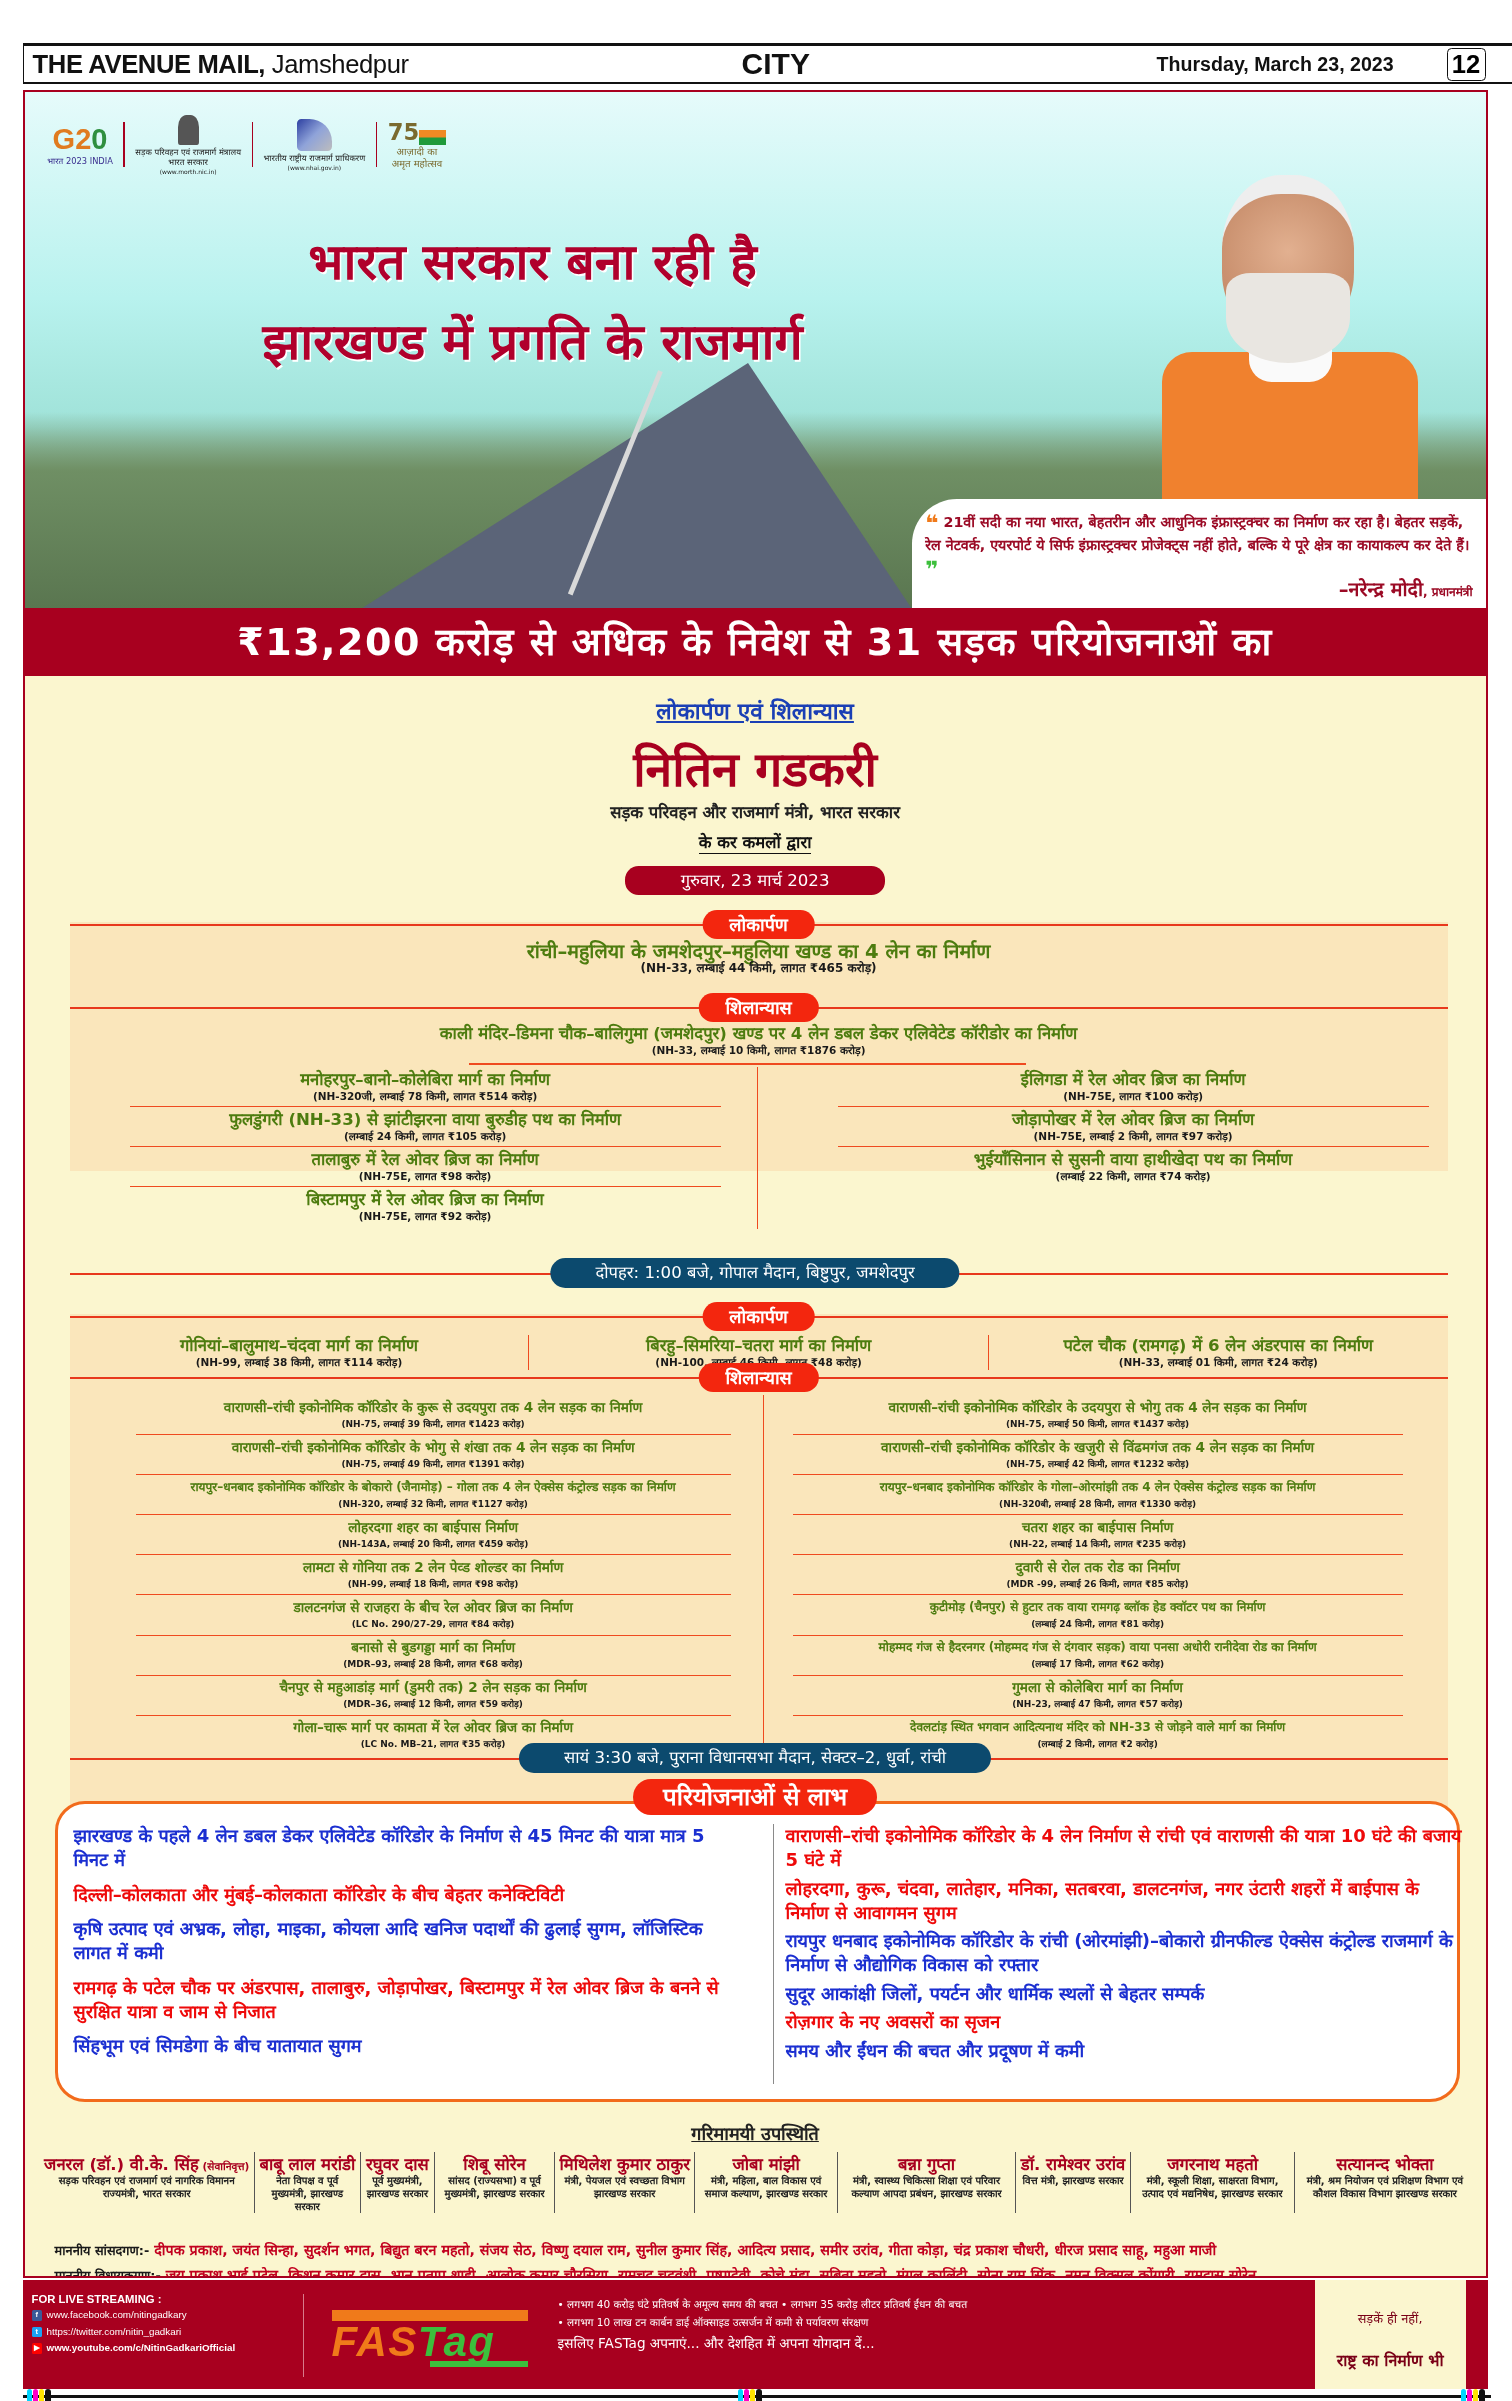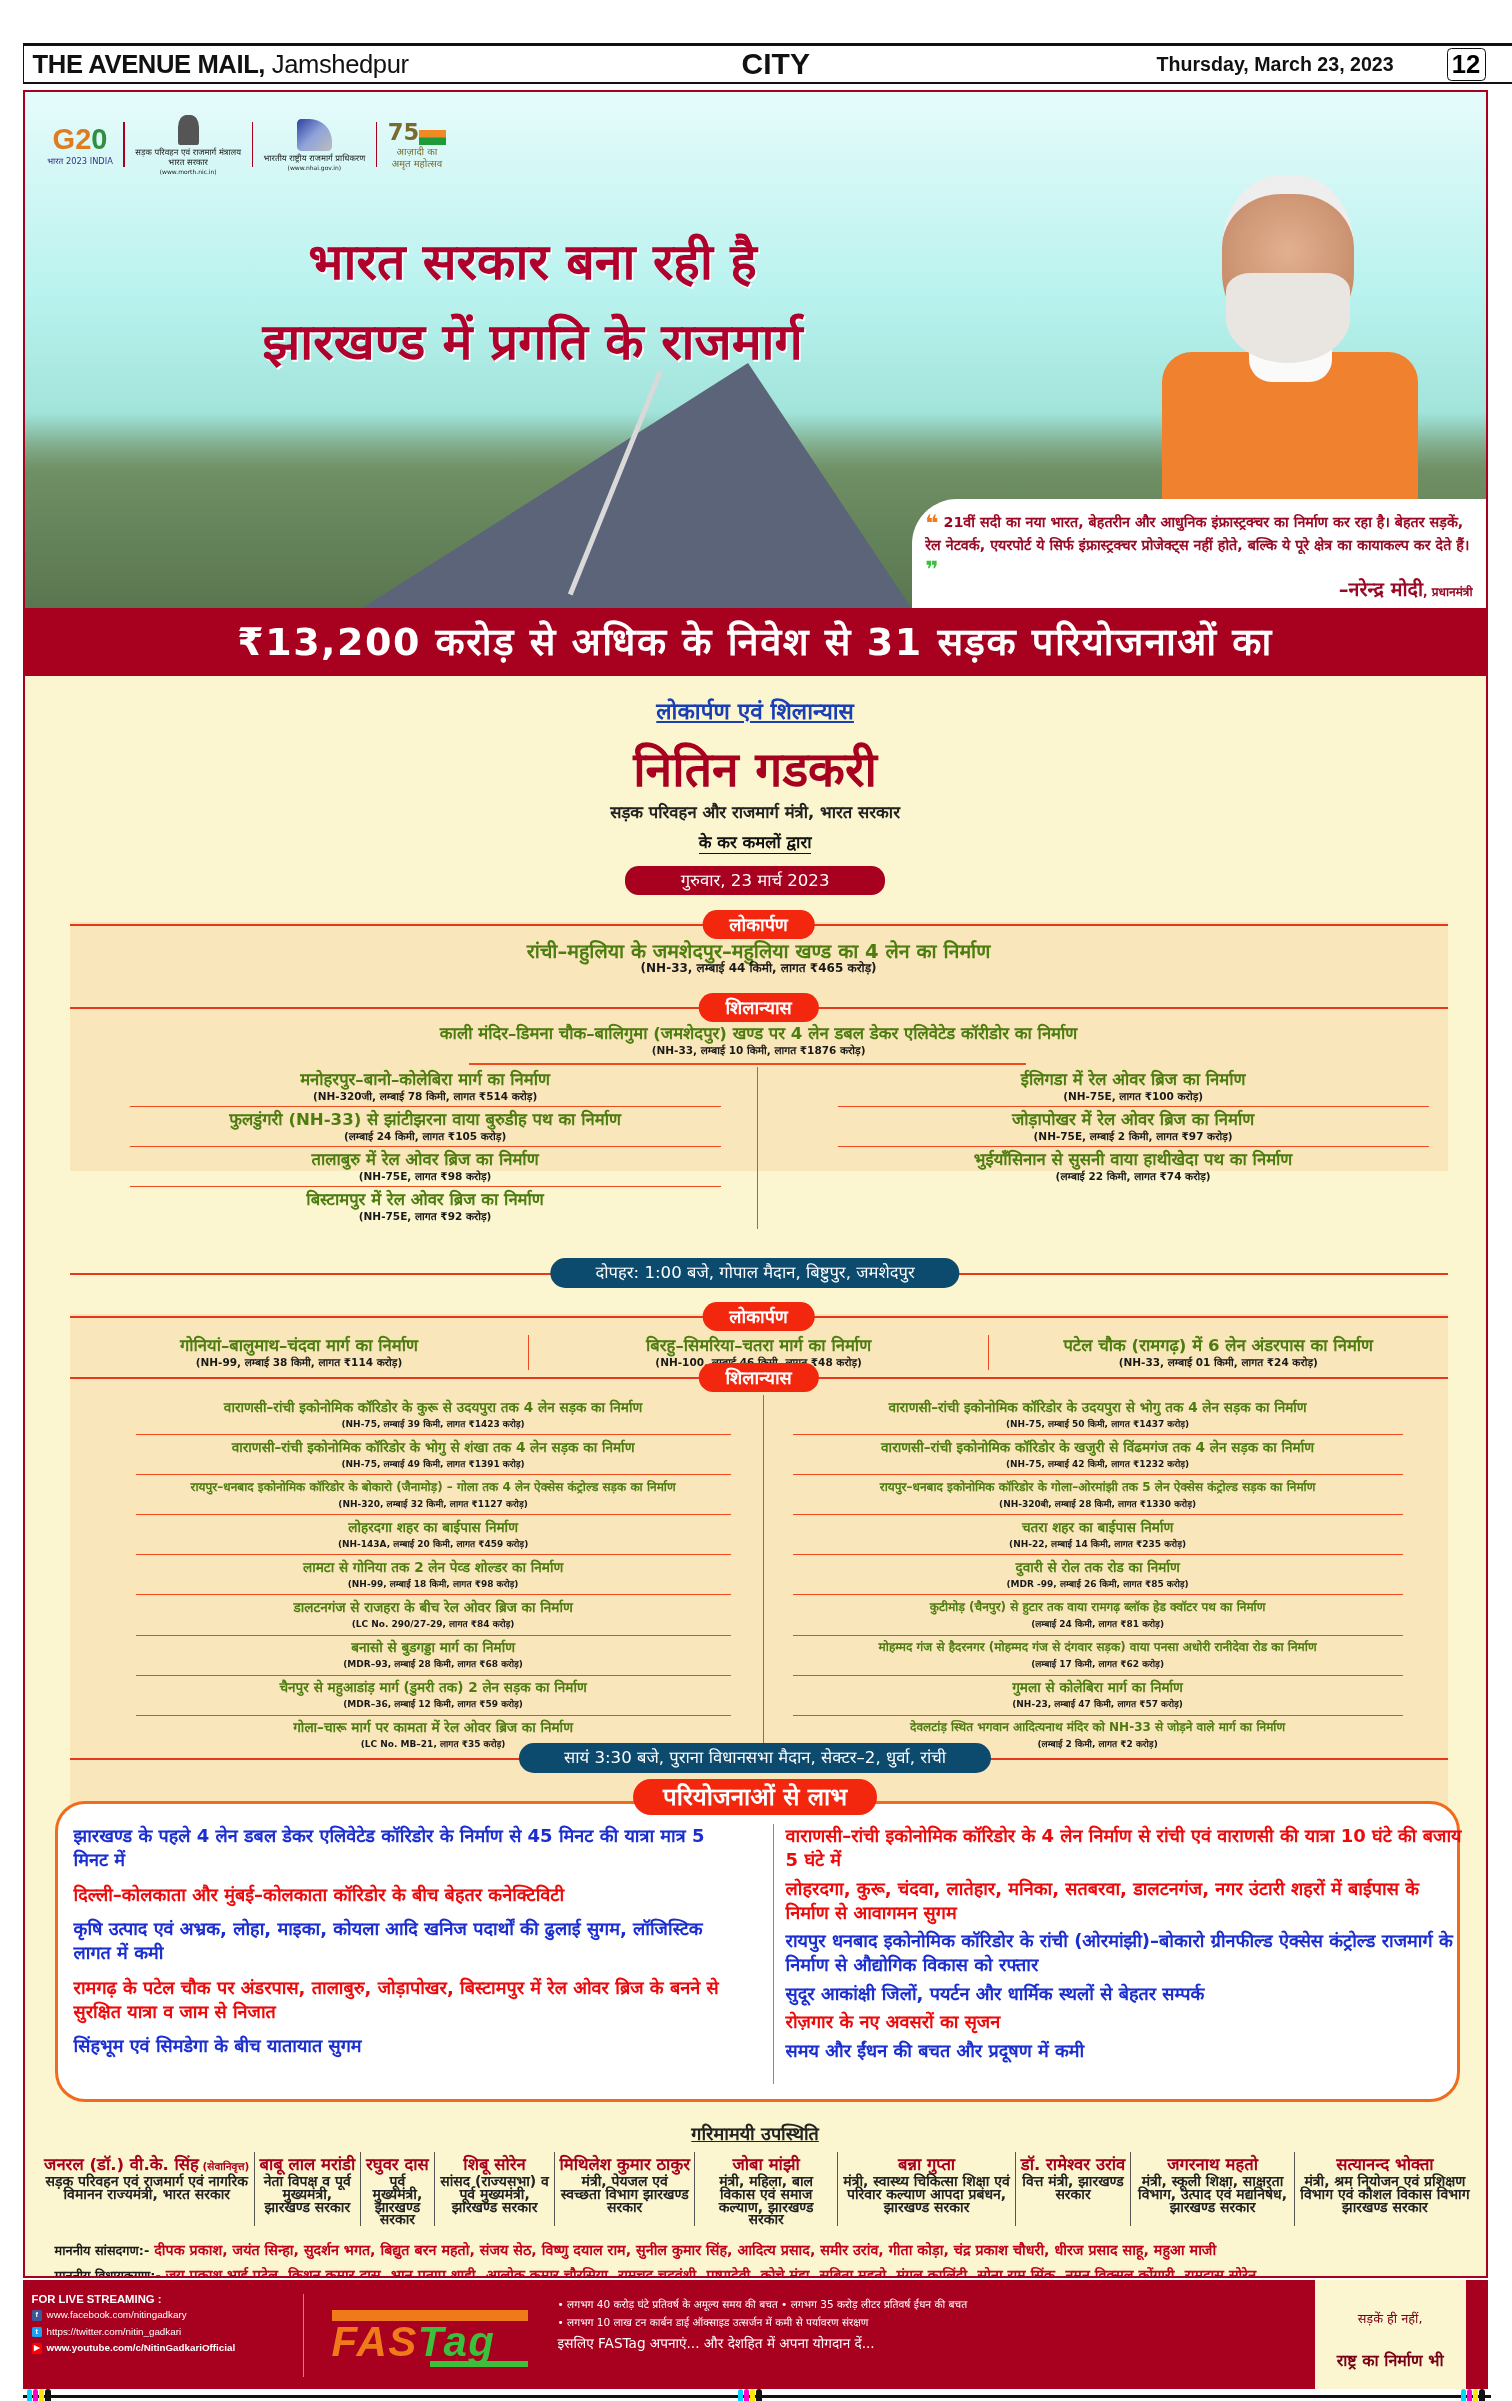--- a/index.html
+++ b/index.html
@@ -68,21 +68,21 @@
   .benefit.blue { color: #1b2fd1; }
   .benefit.red { color: #ee0a0a; }
   .benefit-divider { position: absolute; left: 748px; top: 1732px; width: 1.5px; height: 260px; background: #8a8a8a; }
 
   .dignitaries-title { position: absolute; left: 0; top: 2029px; width: 100%; text-align: center; font-size: 18px; font-weight: bold; color: #222; text-decoration: underline; }
   .dignitaries { position: absolute; left: 15px; top: 2060px; width: 1435px; display: flex; }
   .dig { flex: 1 1 auto; text-align: center; padding: 0 4.5px; border-right: 1.5px solid #555; }
   .dig:last-child { border-right: none; }
   .dig .dname { font-size: 16.6px; font-weight: bold; color: #a8001f; white-space: nowrap; }
   .dig .dname .suffix { font-size: 10.5px; }
-  .dig .drole { font-size: 14px; color: #222; line-height: 12.8px; font-weight: bold; }
+  .dig .drole { font-size: 10px; color: #222; line-height: 12.8px; font-weight: bold; }
 
   .members { position: absolute; left: 30px; top: 2146px; width: 1405px; }
   .members .row { font-size: 14.3px; line-height: 24px; font-weight: bold; }
   .members .label { color: #1a1a1a; font-size: 12.8px; }
   .members .names { color: #c2001f; }
 
   .footer { position: absolute; left: 22.6px; top: 2280px; width: 1465px; height: 109px; background: #a8001f; color: #fff; }
   .live { position: absolute; left: 9px; top: 10.5px; font-size: 9.8px; line-height: 16.6px; font-family: "Liberation Sans", sans-serif; }
   .live .live-title { font-size: 11.3px; font-weight: bold; }
   .live .ico { display: inline-block; width: 10.5px; height: 10.5px; border-radius: 1.5px; margin-right: 4.5px; vertical-align: middle; font-size: 7.5px; text-align: center; line-height: 10.5px; color: #fff; font-weight: bold; }
@@ -294,21 +294,21 @@
   <div style="position:absolute;left:768px;top:1303px;width:610px;">
     <div class="cell">
         <div class="proj-title" style="font-size:13.6px">वाराणसी–रांची इकोनोमिक कॉरिडोर के उदयपुरा से भोगु तक 4 लेन सड़क का निर्माण</div>
         <div class="proj-meta" style="font-size:9px">(NH-75, लम्बाई 50 किमी, लागत ₹1437 करोड़)</div>
       </div>
     <div class="cell">
         <div class="proj-title" style="font-size:13.6px">वाराणसी–रांची इकोनोमिक कॉरिडोर के खजुरी से विंढमगंज तक 4 लेन सड़क का निर्माण</div>
         <div class="proj-meta" style="font-size:9px">(NH-75, लम्बाई 42 किमी, लागत ₹1232 करोड़)</div>
       </div>
     <div class="cell">
-        <div class="proj-title" style="font-size:12px">रायपुर–धनबाद इकोनोमिक कॉरिडोर के गोला–ओरमांझी तक 5 लेन ऐक्सेस कंट्रोल्ड सड़क का निर्माण</div>
+        <div class="proj-title" style="font-size:12px">रायपुर–धनबाद इकोनोमिक कॉरिडोर के गोला–ओरमांझी तक 4 लेन ऐक्सेस कंट्रोल्ड सड़क का निर्माण</div>
         <div class="proj-meta" style="font-size:9px">(NH-320बी, लम्बाई 28 किमी, लागत ₹1330 करोड़)</div>
       </div>
     <div class="cell">
         <div class="proj-title" style="font-size:13.6px">चतरा शहर का बाईपास निर्माण</div>
         <div class="proj-meta" style="font-size:9px">(NH-22, लम्बाई 14 किमी, लागत ₹235 करोड़)</div>
       </div>
     <div class="cell">
         <div class="proj-title" style="font-size:13.6px">दुवारी से रोल तक रोड का निर्माण</div>
         <div class="proj-meta" style="font-size:9px">(MDR -99, लम्बाई 26 किमी, लागत ₹85 करोड़)</div>
       </div>

